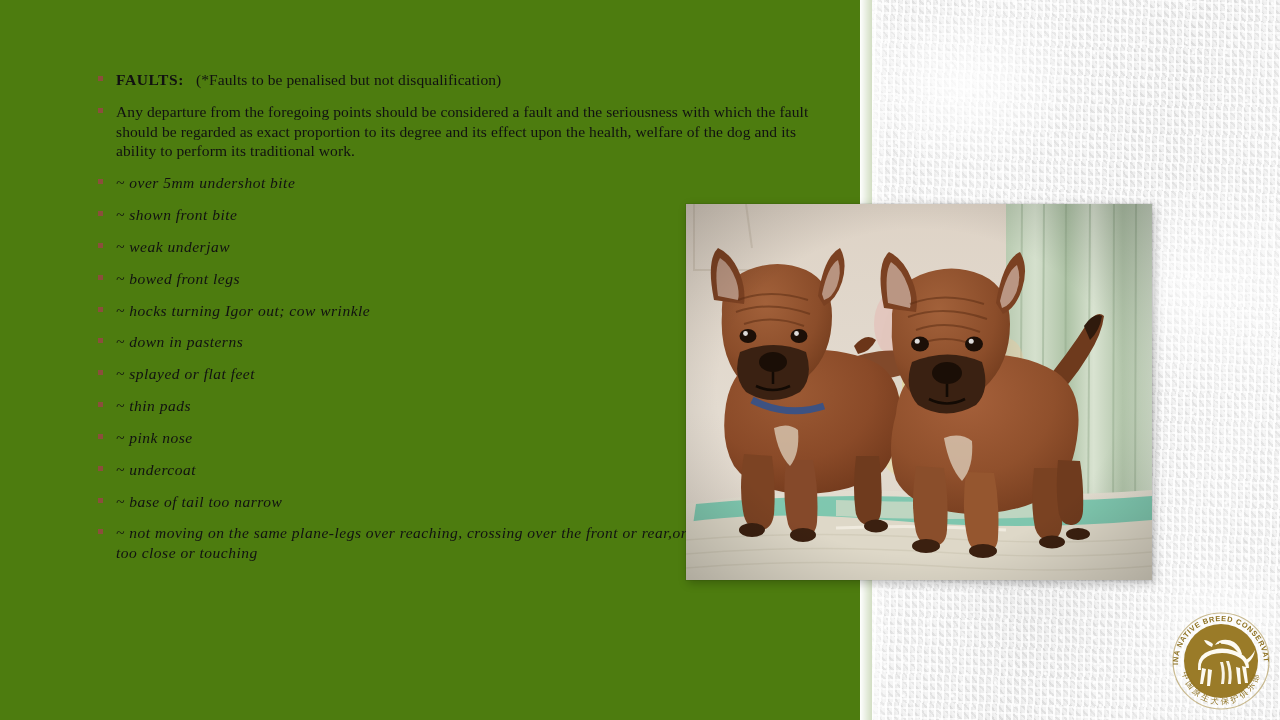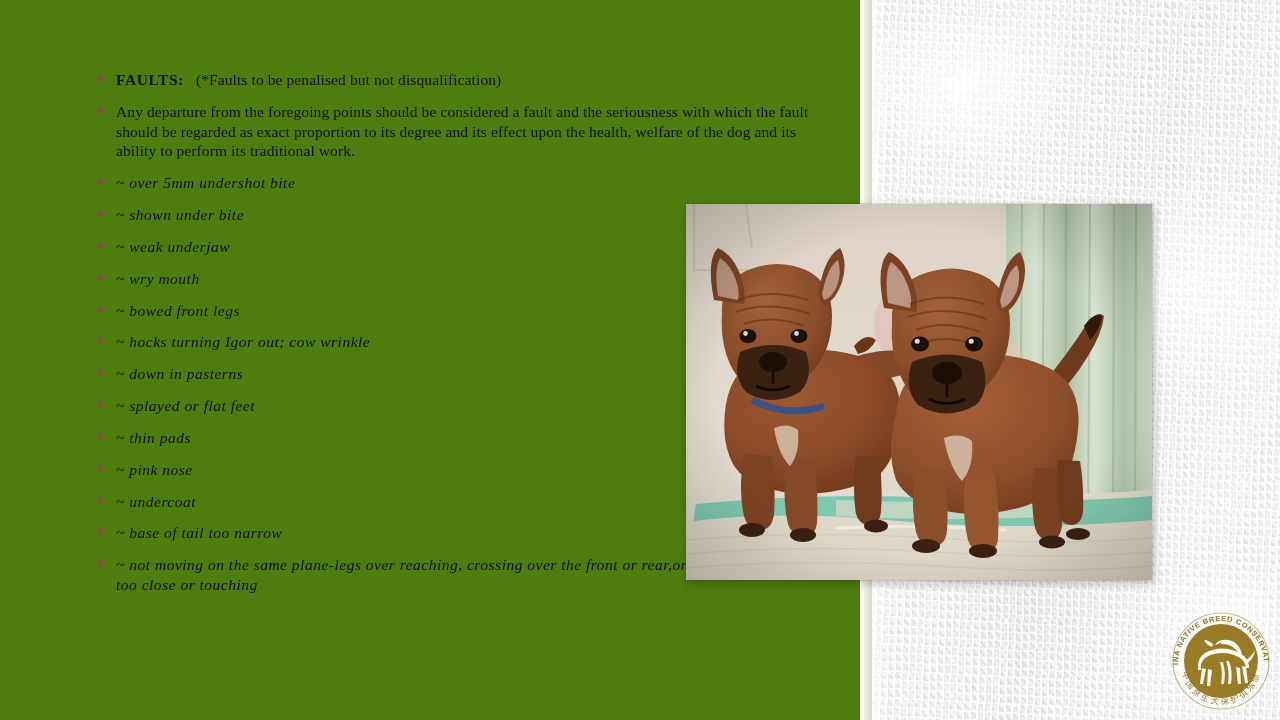--- a/index.html
+++ b/index.html
@@ -140,29 +140,25 @@
         <span class="marker"></span>
         <span>Any departure from the foregoing points should be considered a fault and the seriousness with which the fault should be regarded as exact proportion to its degree and its effect upon the health, welfare of the dog and its ability to perform its traditional work.</span>
       </li>
 
       <li>
         <span class="marker"></span>
         <span class="tilde">~ over 5mm undershot bite</span>
       </li>
       <li>
         <span class="marker"></span>
-        <span class="tilde">~ shown under bite</span>
+        <span class="tilde">~ shown front bite</span>
       </li>
       <li>
         <span class="marker"></span>
         <span class="tilde">~ weak underjaw</span>
-      </li>
-      <li>
-        <span class="marker"></span>
-        <span class="tilde">~ wry mouth</span>
       </li>
       <li>
         <span class="marker"></span>
         <span class="tilde">~ bowed front legs</span>
       </li>
       <li>
         <span class="marker"></span>
         <span class="tilde">~ hocks turning Igor out; cow wrinkle</span>
       </li>
       <li>

